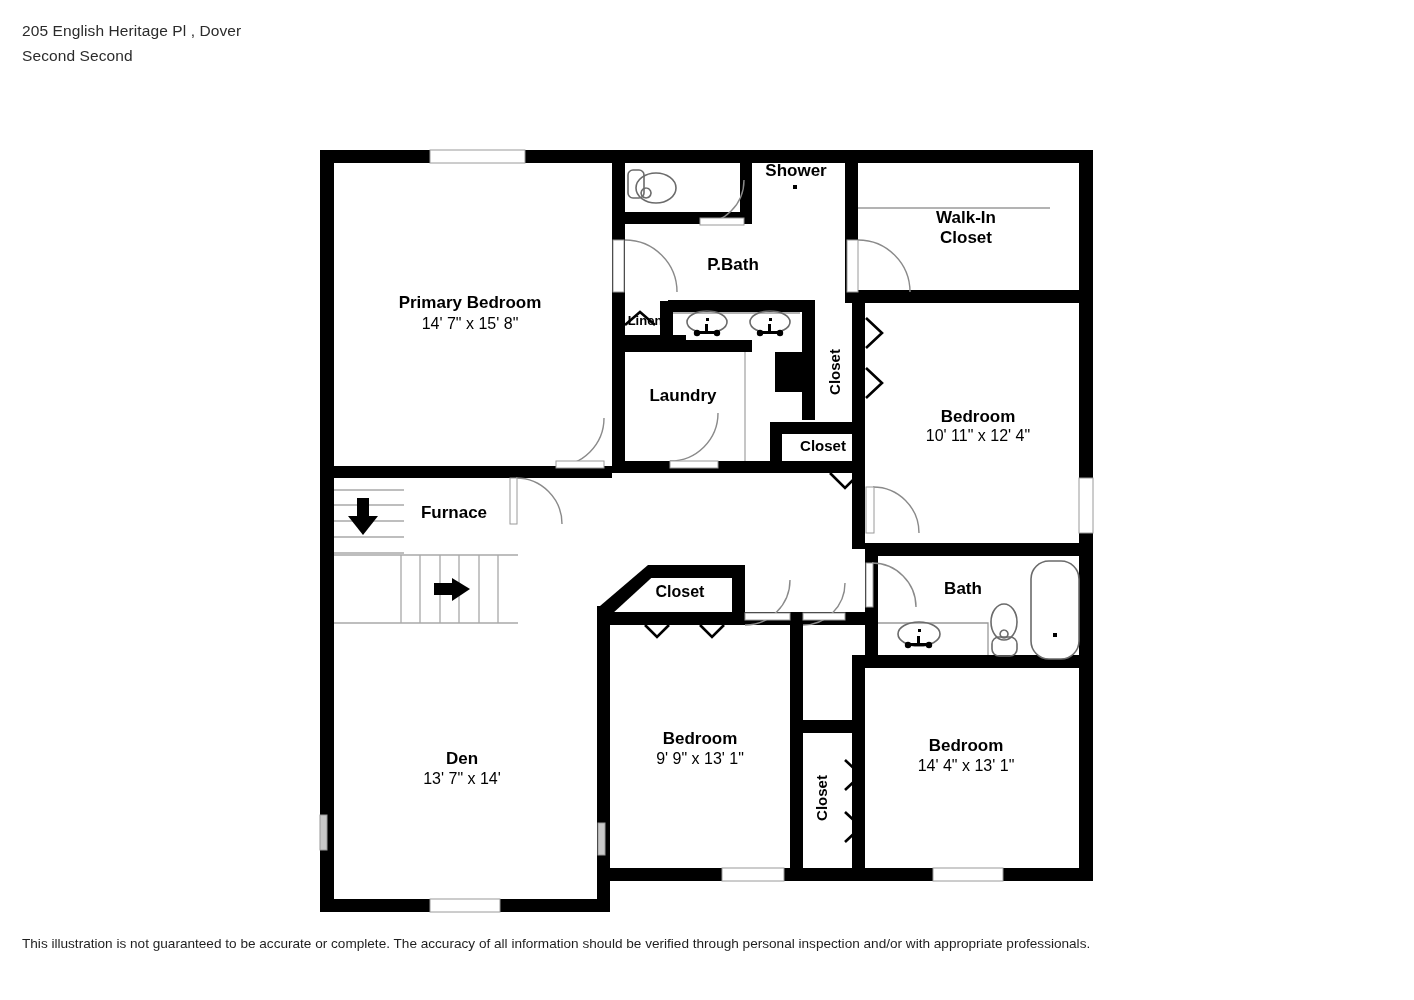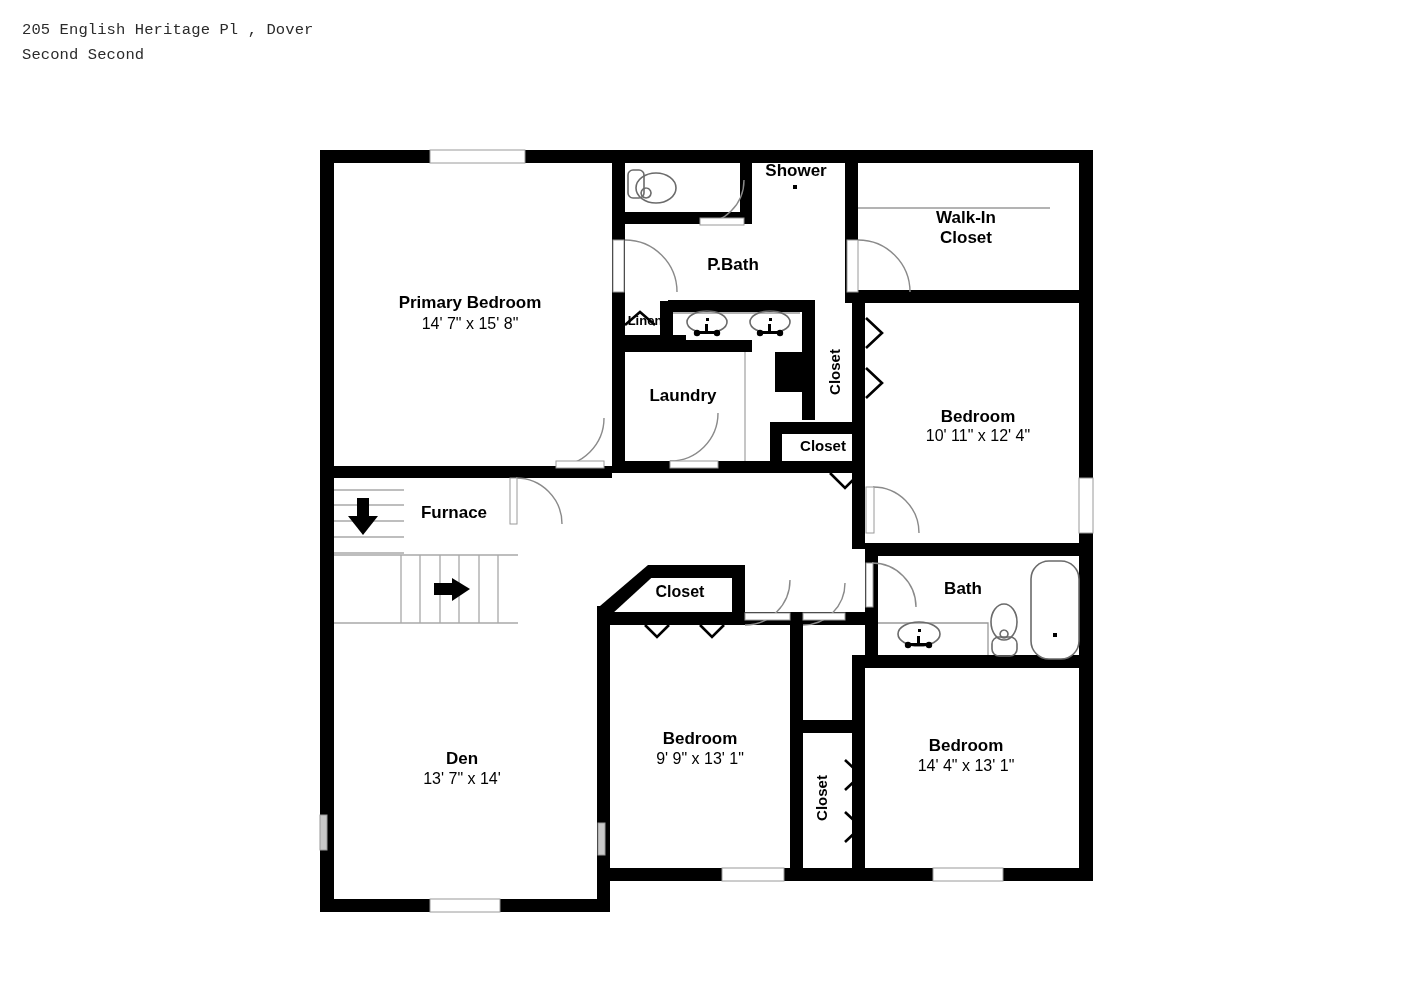--- a/index.html
+++ b/index.html
@@ -15,21 +15,20 @@
     overflow: hidden;
     position: relative;
   }
 
   
   #header {
     position: absolute;
     left: 22px;
     top: 18px;
     line-height: 25px;
-    font-family: Liberation Mono, monospace;
   }
   #header .line {
     font-size: 15.5px;
     color: #2b2b2b;
     letter-spacing: .1px;
     white-space: nowrap;
   }
 
   
   #disclaimer {
@@ -352,13 +351,14 @@
     <text class="lbl" x="823" y="798" font-size="15" transform="rotate(-90 823 798)">Closet</text>
 
     <text class="lbl" x="966" y="747" font-size="17">Bedroom</text>
     <text class="dim" x="966" y="767" font-size="16">14' 4" x 13' 1"</text>
 
   </g>
 </svg>
 </div>
 
 <div id="disclaimer">
+  <div class="line">This illustration is not guaranteed to be accurate or complete. The accuracy of all information should be verified through personal inspection and/or with appropriate professionals.</div>
 </div>
 
 </body></html>

